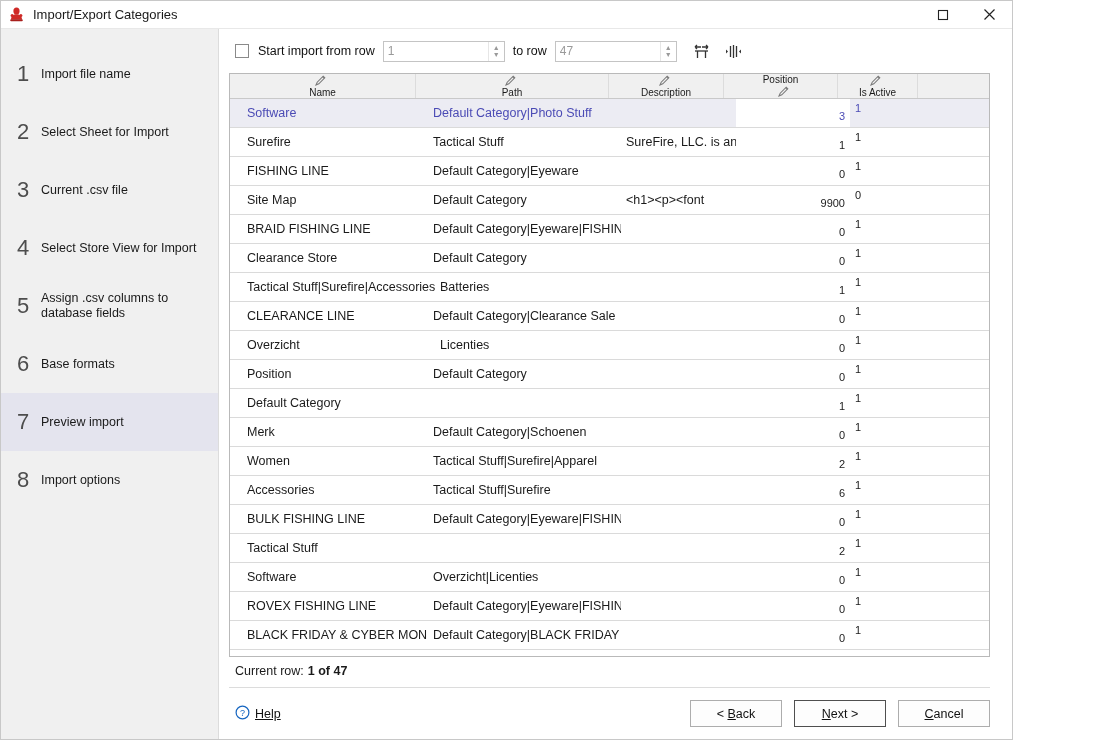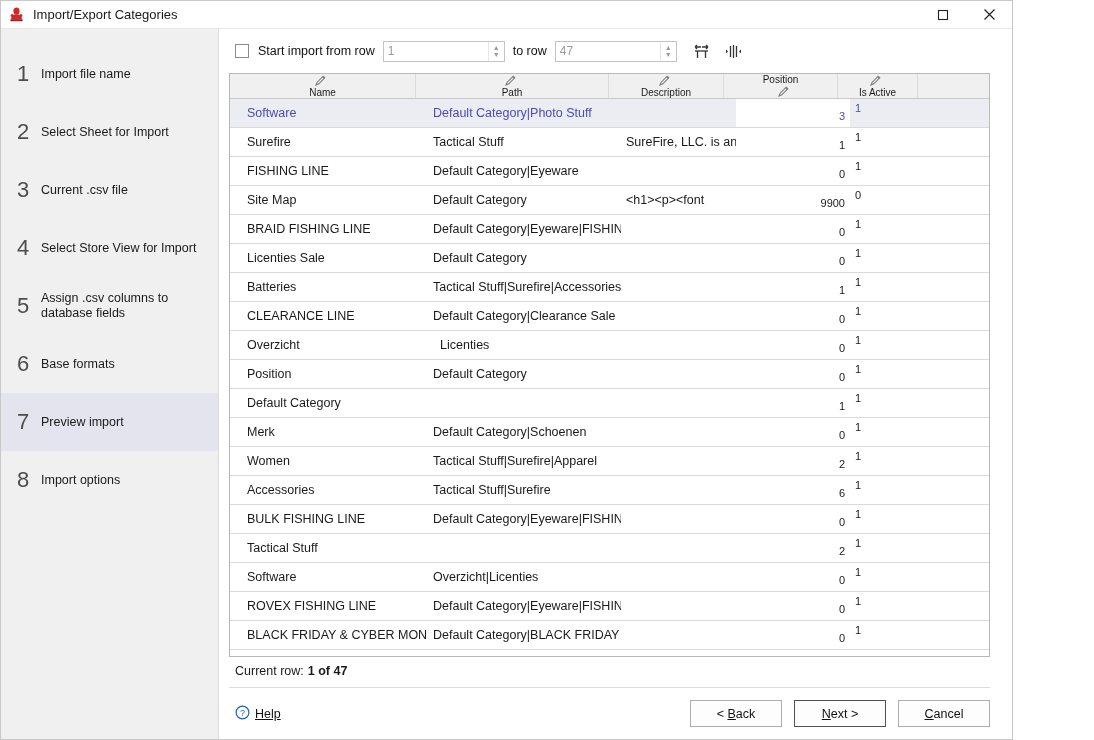--- a/index.html
+++ b/index.html
@@ -384,30 +384,30 @@
             </div>
             <div class="row">
               <div class="cell c-name">BRAID FISHING LINE</div>
               <div class="cell c-path">Default Category|Eyeware|FISHING</div>
               <div class="cell c-desc"></div>
               <div class="cell c-pos num">0</div>
               <div class="cell c-nav topnum">1</div>
               <div class="cell c-act topnum" style="justify-content: flex-start; padding-left: 60px; font-size: 12px; align-items: center; padding-top: 0px;">1</div>
             </div>
             <div class="row">
-              <div class="cell c-name">Licenties Sale</div>
+              <div class="cell c-name">Clearance Store</div>
               <div class="cell c-path">Default Category</div>
               <div class="cell c-desc"></div>
               <div class="cell c-pos num">0</div>
               <div class="cell c-nav topnum">1</div>
               <div class="cell c-act topnum" style="justify-content: flex-start; padding-left: 60px; font-size: 12px; align-items: center; padding-top: 0px;">1</div>
             </div>
             <div class="row">
+              <div class="cell c-path">Tactical Stuff|Surefire|Accessories</div>
               <div class="cell c-name">Batteries</div>
-              <div class="cell c-path">Tactical Stuff|Surefire|Accessories</div>
               <div class="cell c-desc"></div>
               <div class="cell c-pos num">1</div>
               <div class="cell c-nav topnum">1</div>
               <div class="cell c-act topnum" style="justify-content: flex-start; padding-left: 60px; font-size: 12px; align-items: center; padding-top: 0px;">1</div>
             </div>
             <div class="row">
               <div class="cell c-name">CLEARANCE LINE</div>
               <div class="cell c-path">Default Category|Clearance Sale</div>
               <div class="cell c-desc"></div>
               <div class="cell c-pos num">0</div>

